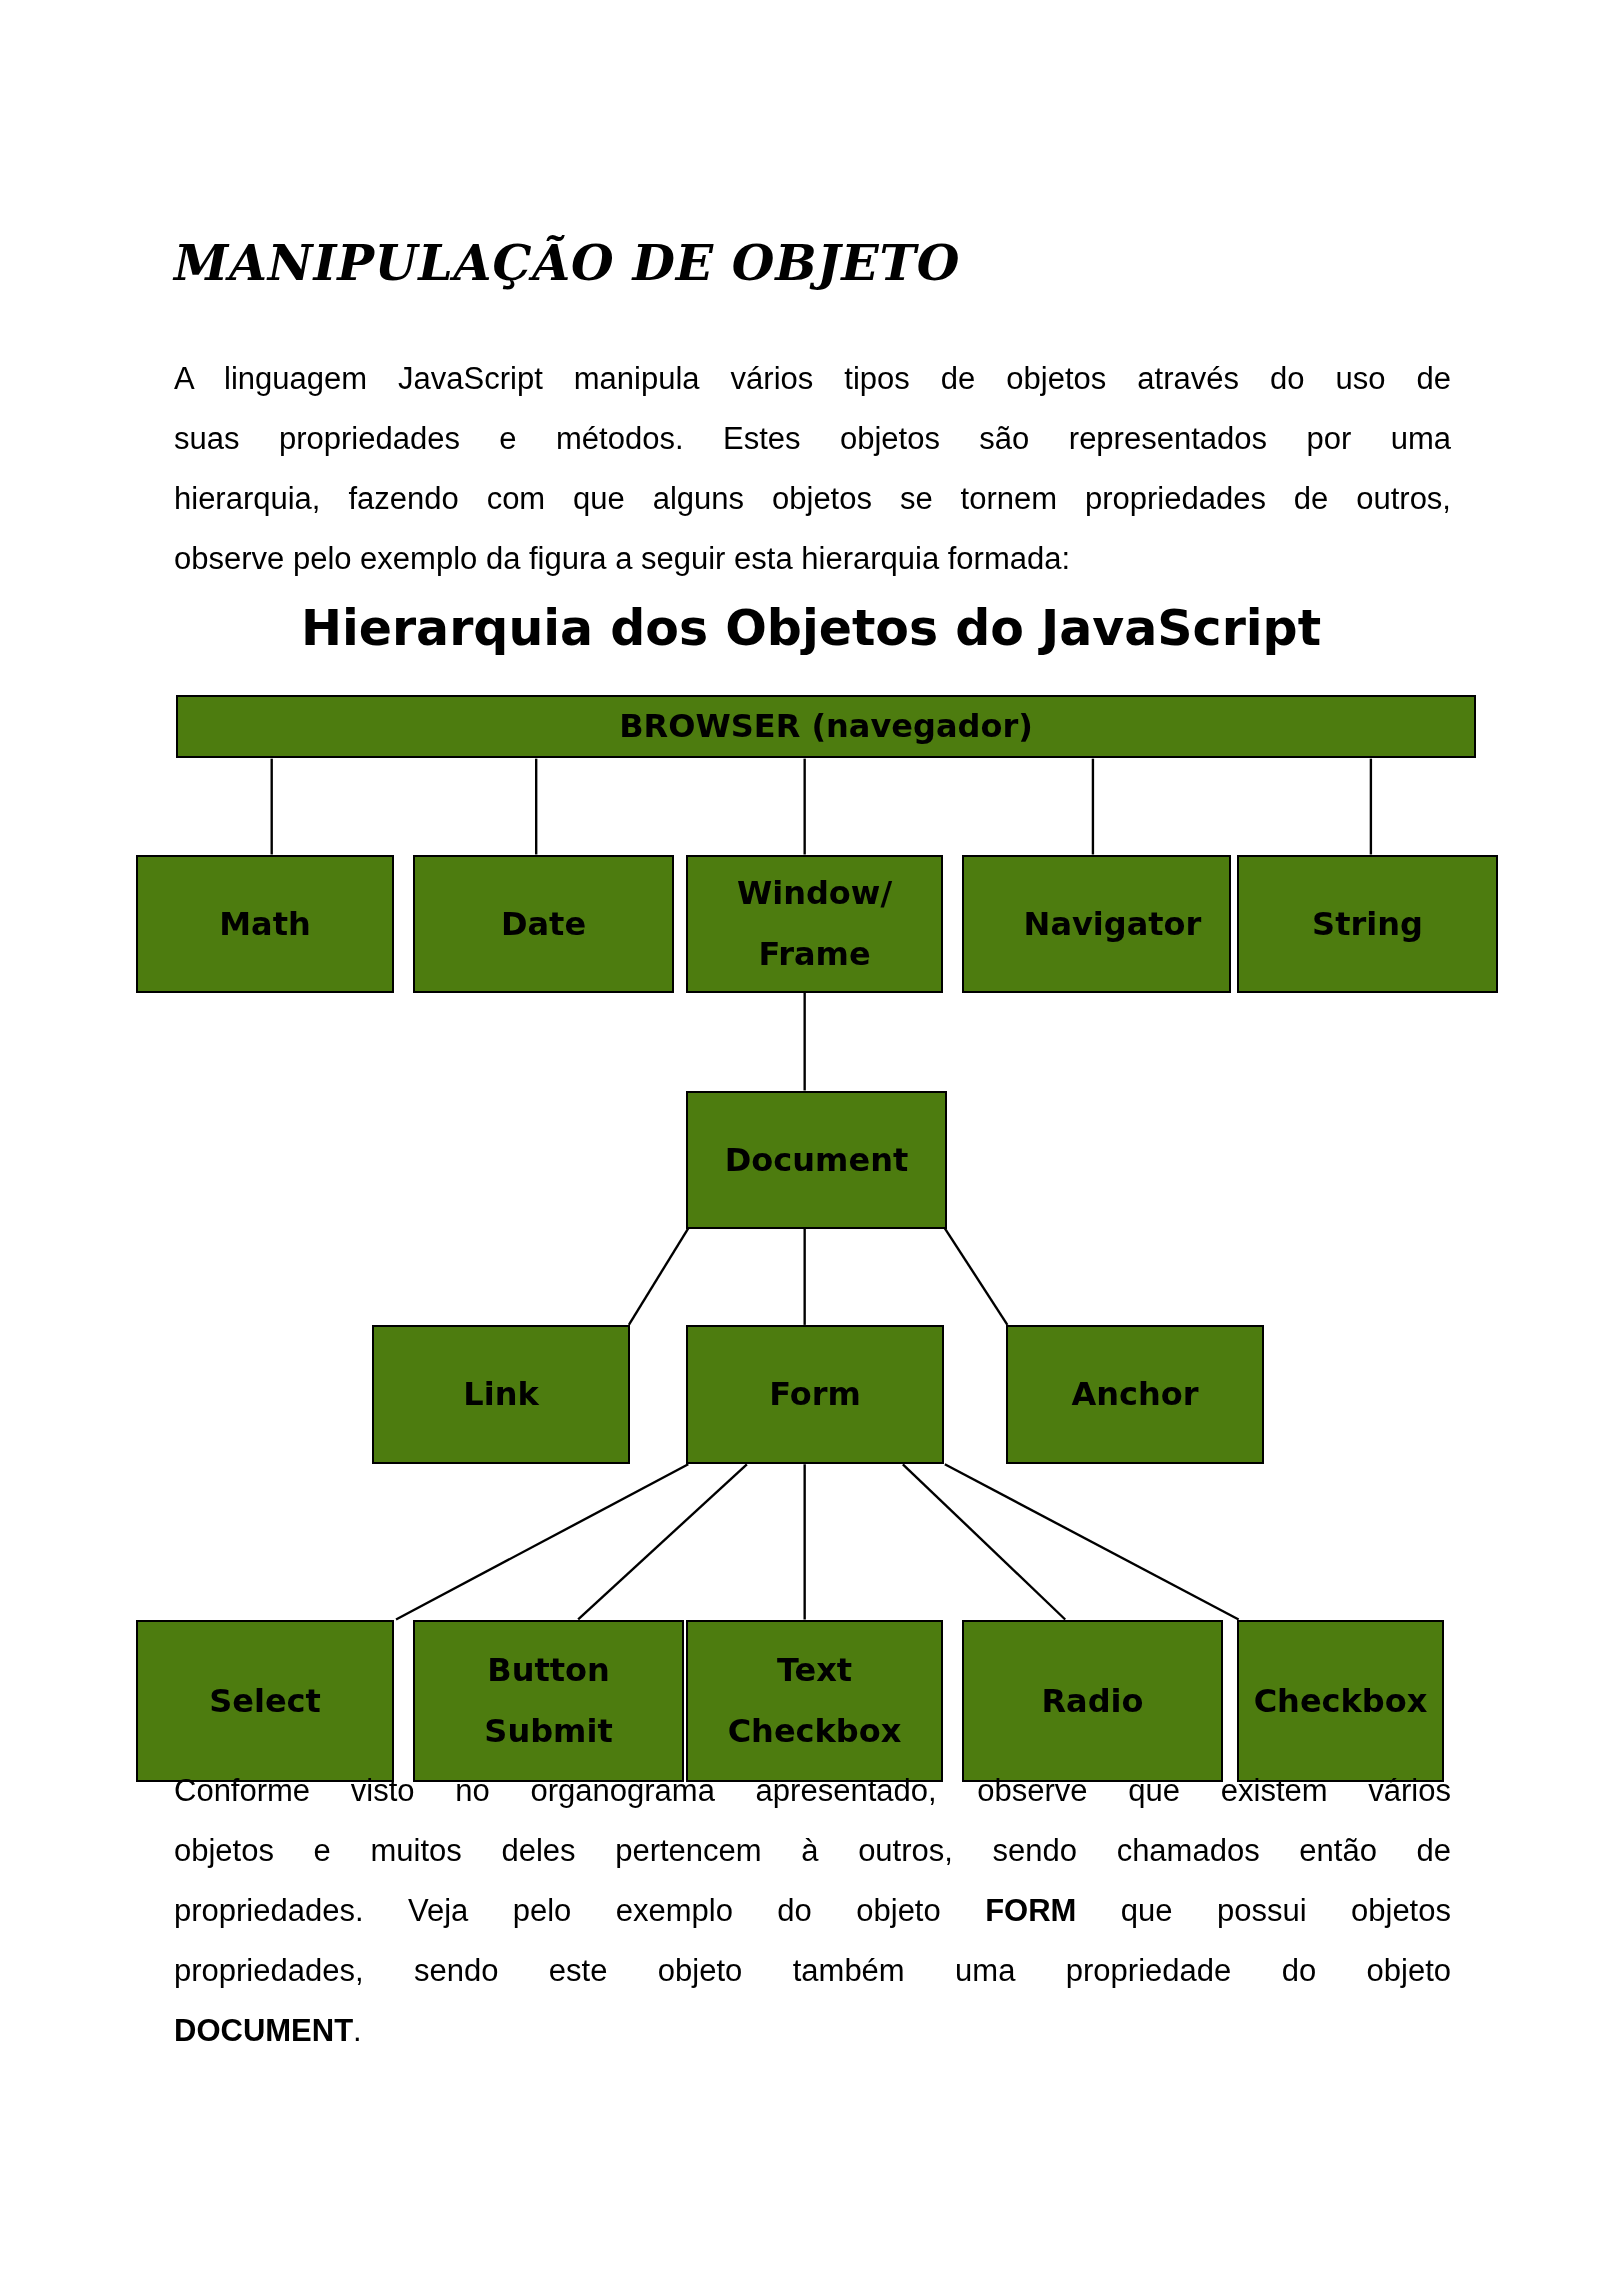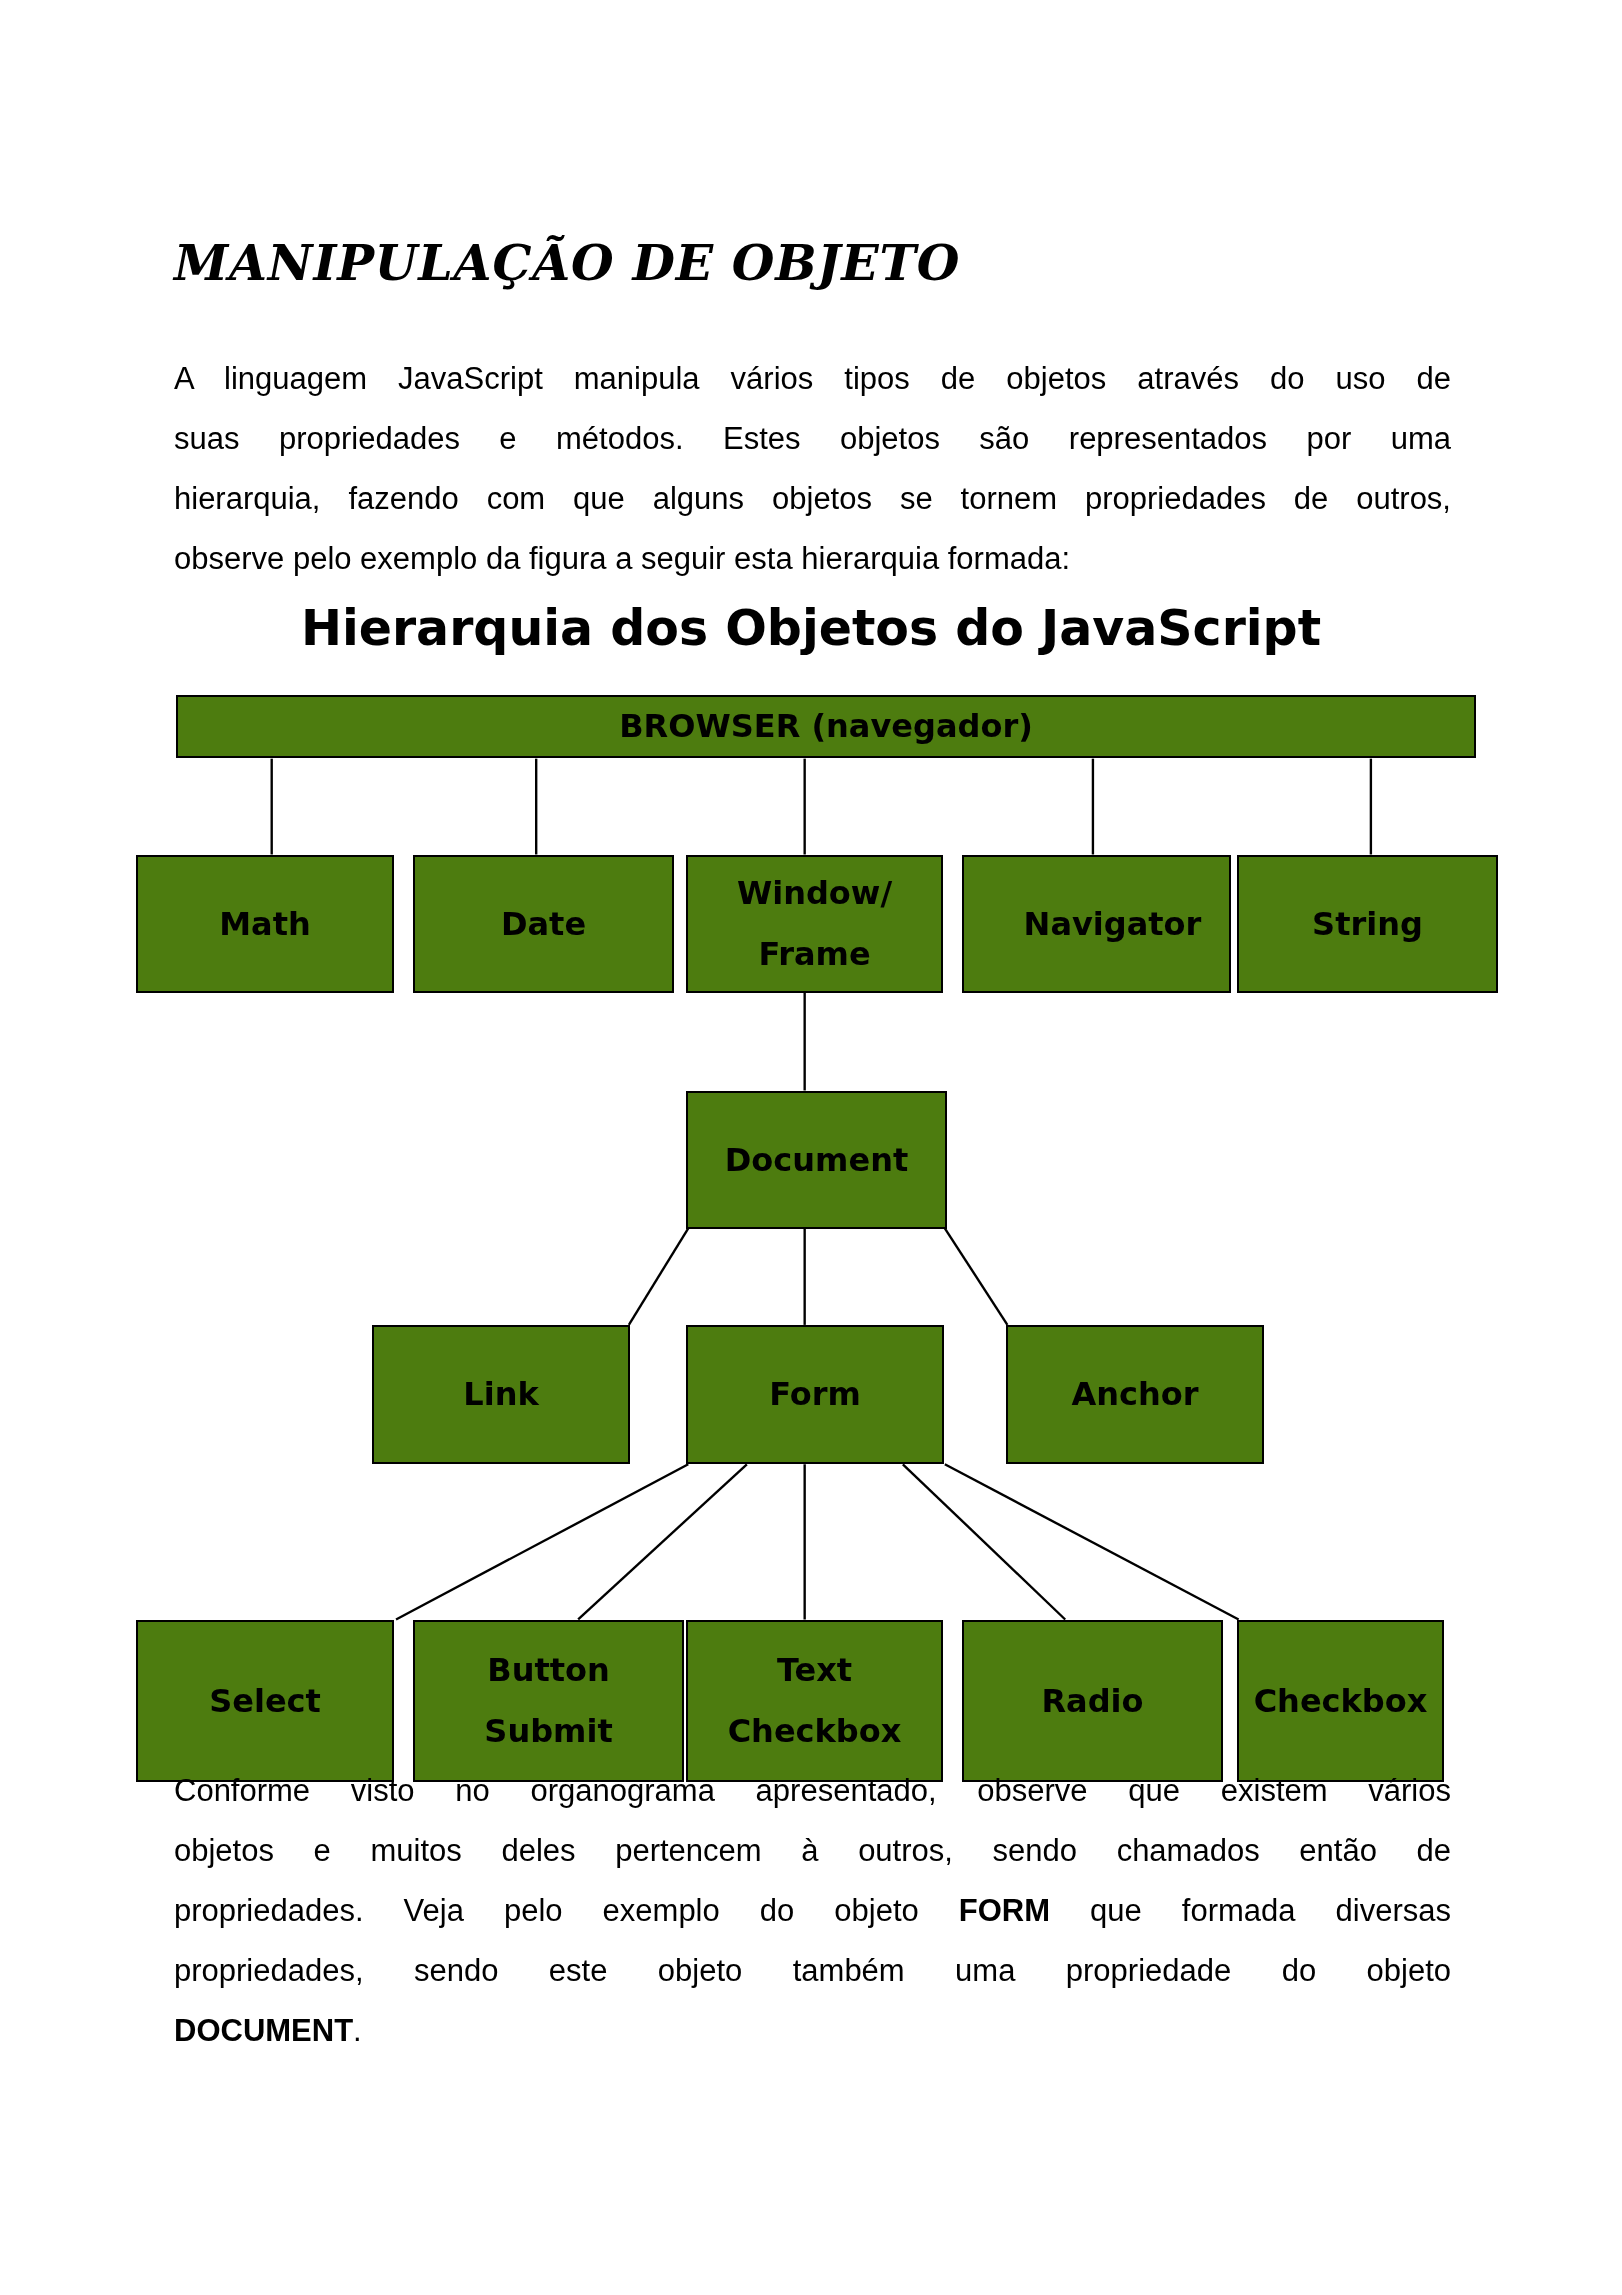--- a/index.html
+++ b/index.html
@@ -151,19 +151,19 @@
     </div>
     <div class="box b-cb">
       <div class="bl">Checkbox</div>
     </div>
 
   </div>
 
   <div class="para p2">
     <div class="jline">Conforme visto no organograma apresentado, observe que existem vários</div>
     <div class="jline">objetos e muitos deles pertencem à outros, sendo chamados então de</div>
-    <div class="jline"><span>propriedades. Veja pelo exemplo do objeto</span> <b>FORM</b> <span>que formada diversas</span></div>
+    <div class="jline"><span>propriedades. Veja pelo exemplo do objeto</span> <b>FORM</b> <span>que possui objetos</span></div>
     <div class="jline">propriedades, sendo este objeto também uma propriedade do objeto</div>
     <div class="lline"><b>DOCUMENT</b><span>.</span></div>
   </div>
 
 </div>
 
 
 </body></html>

